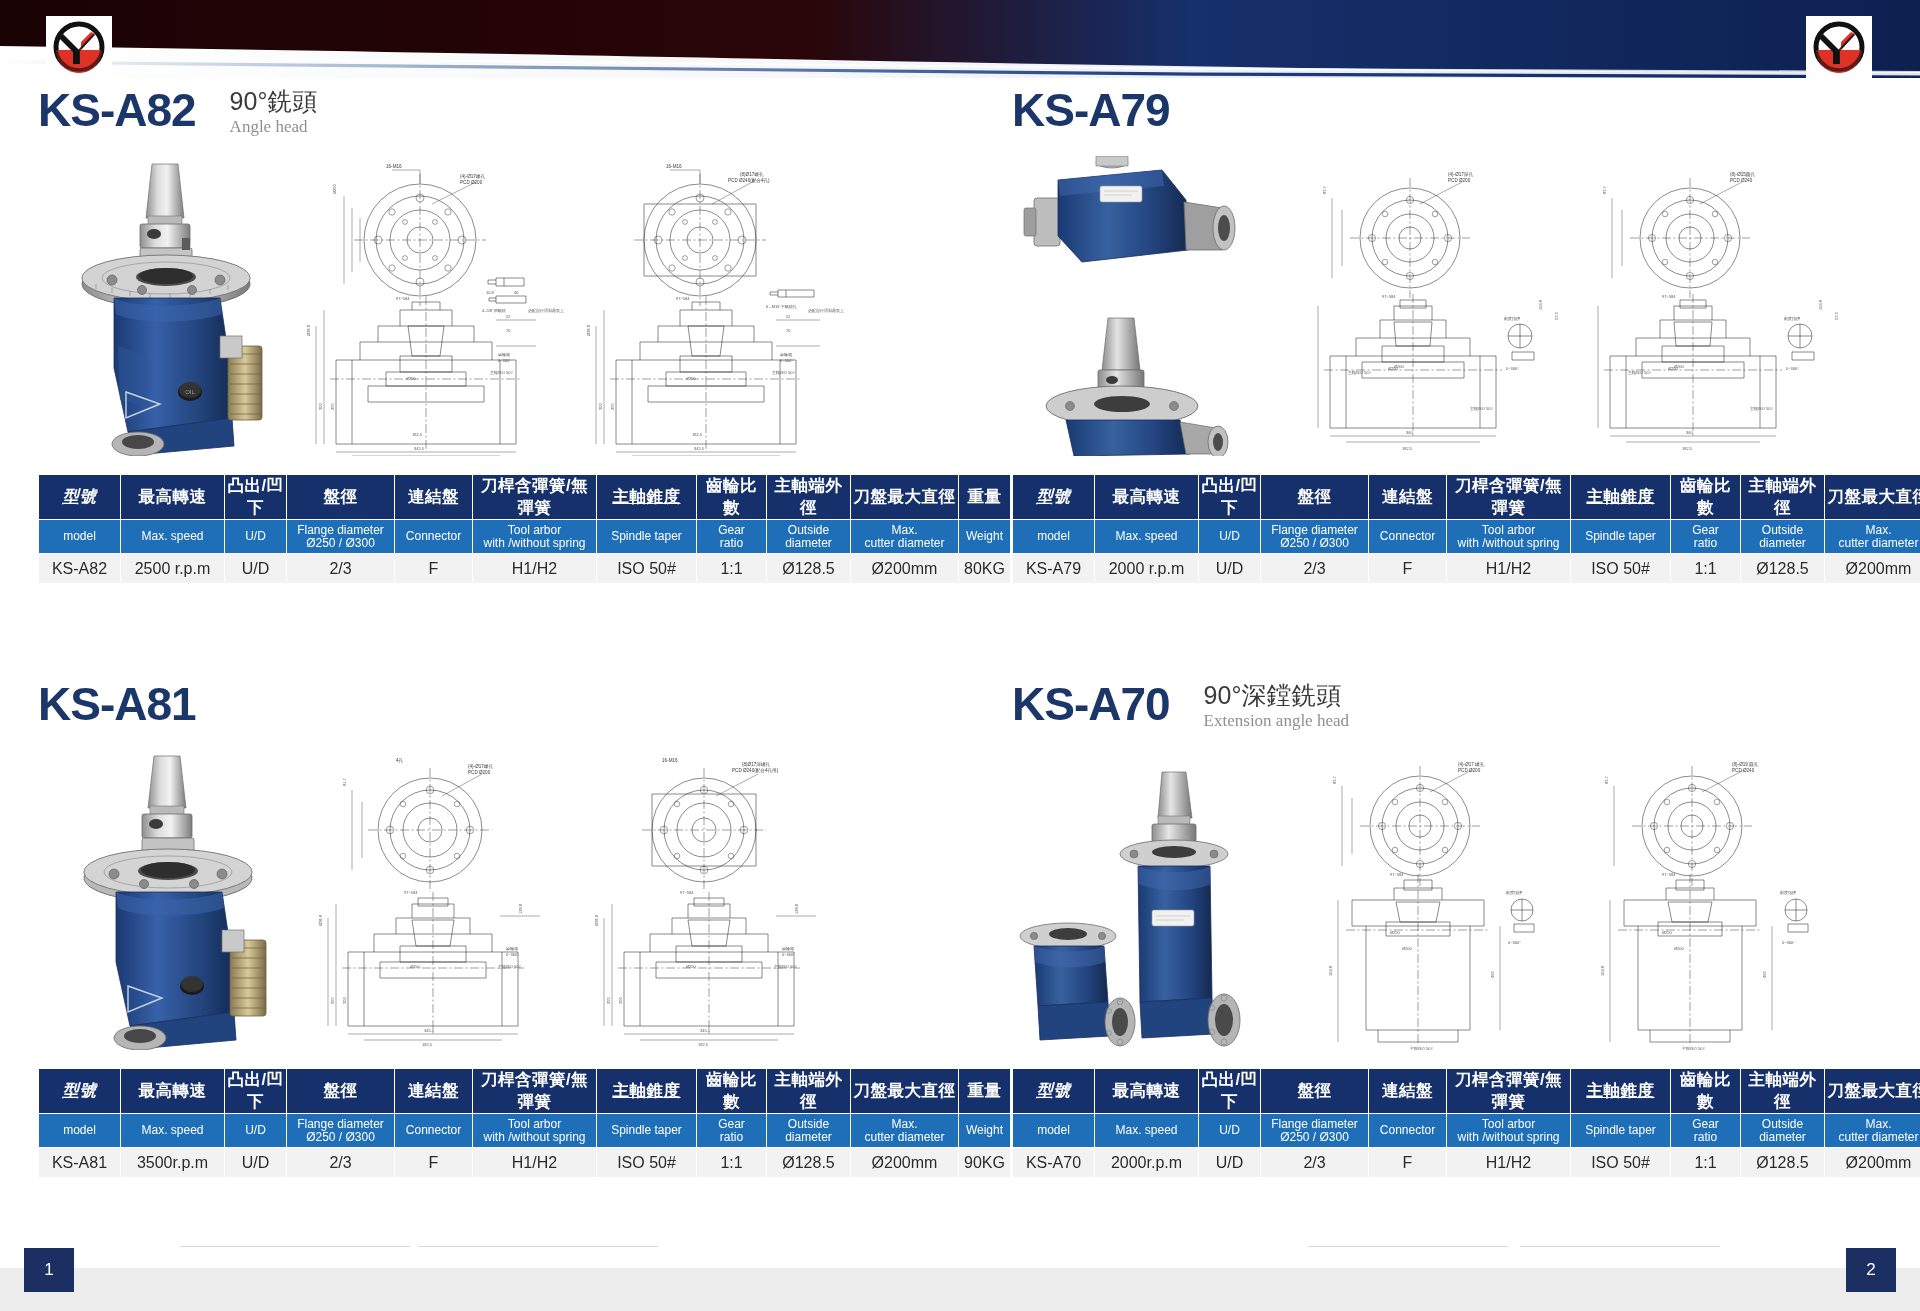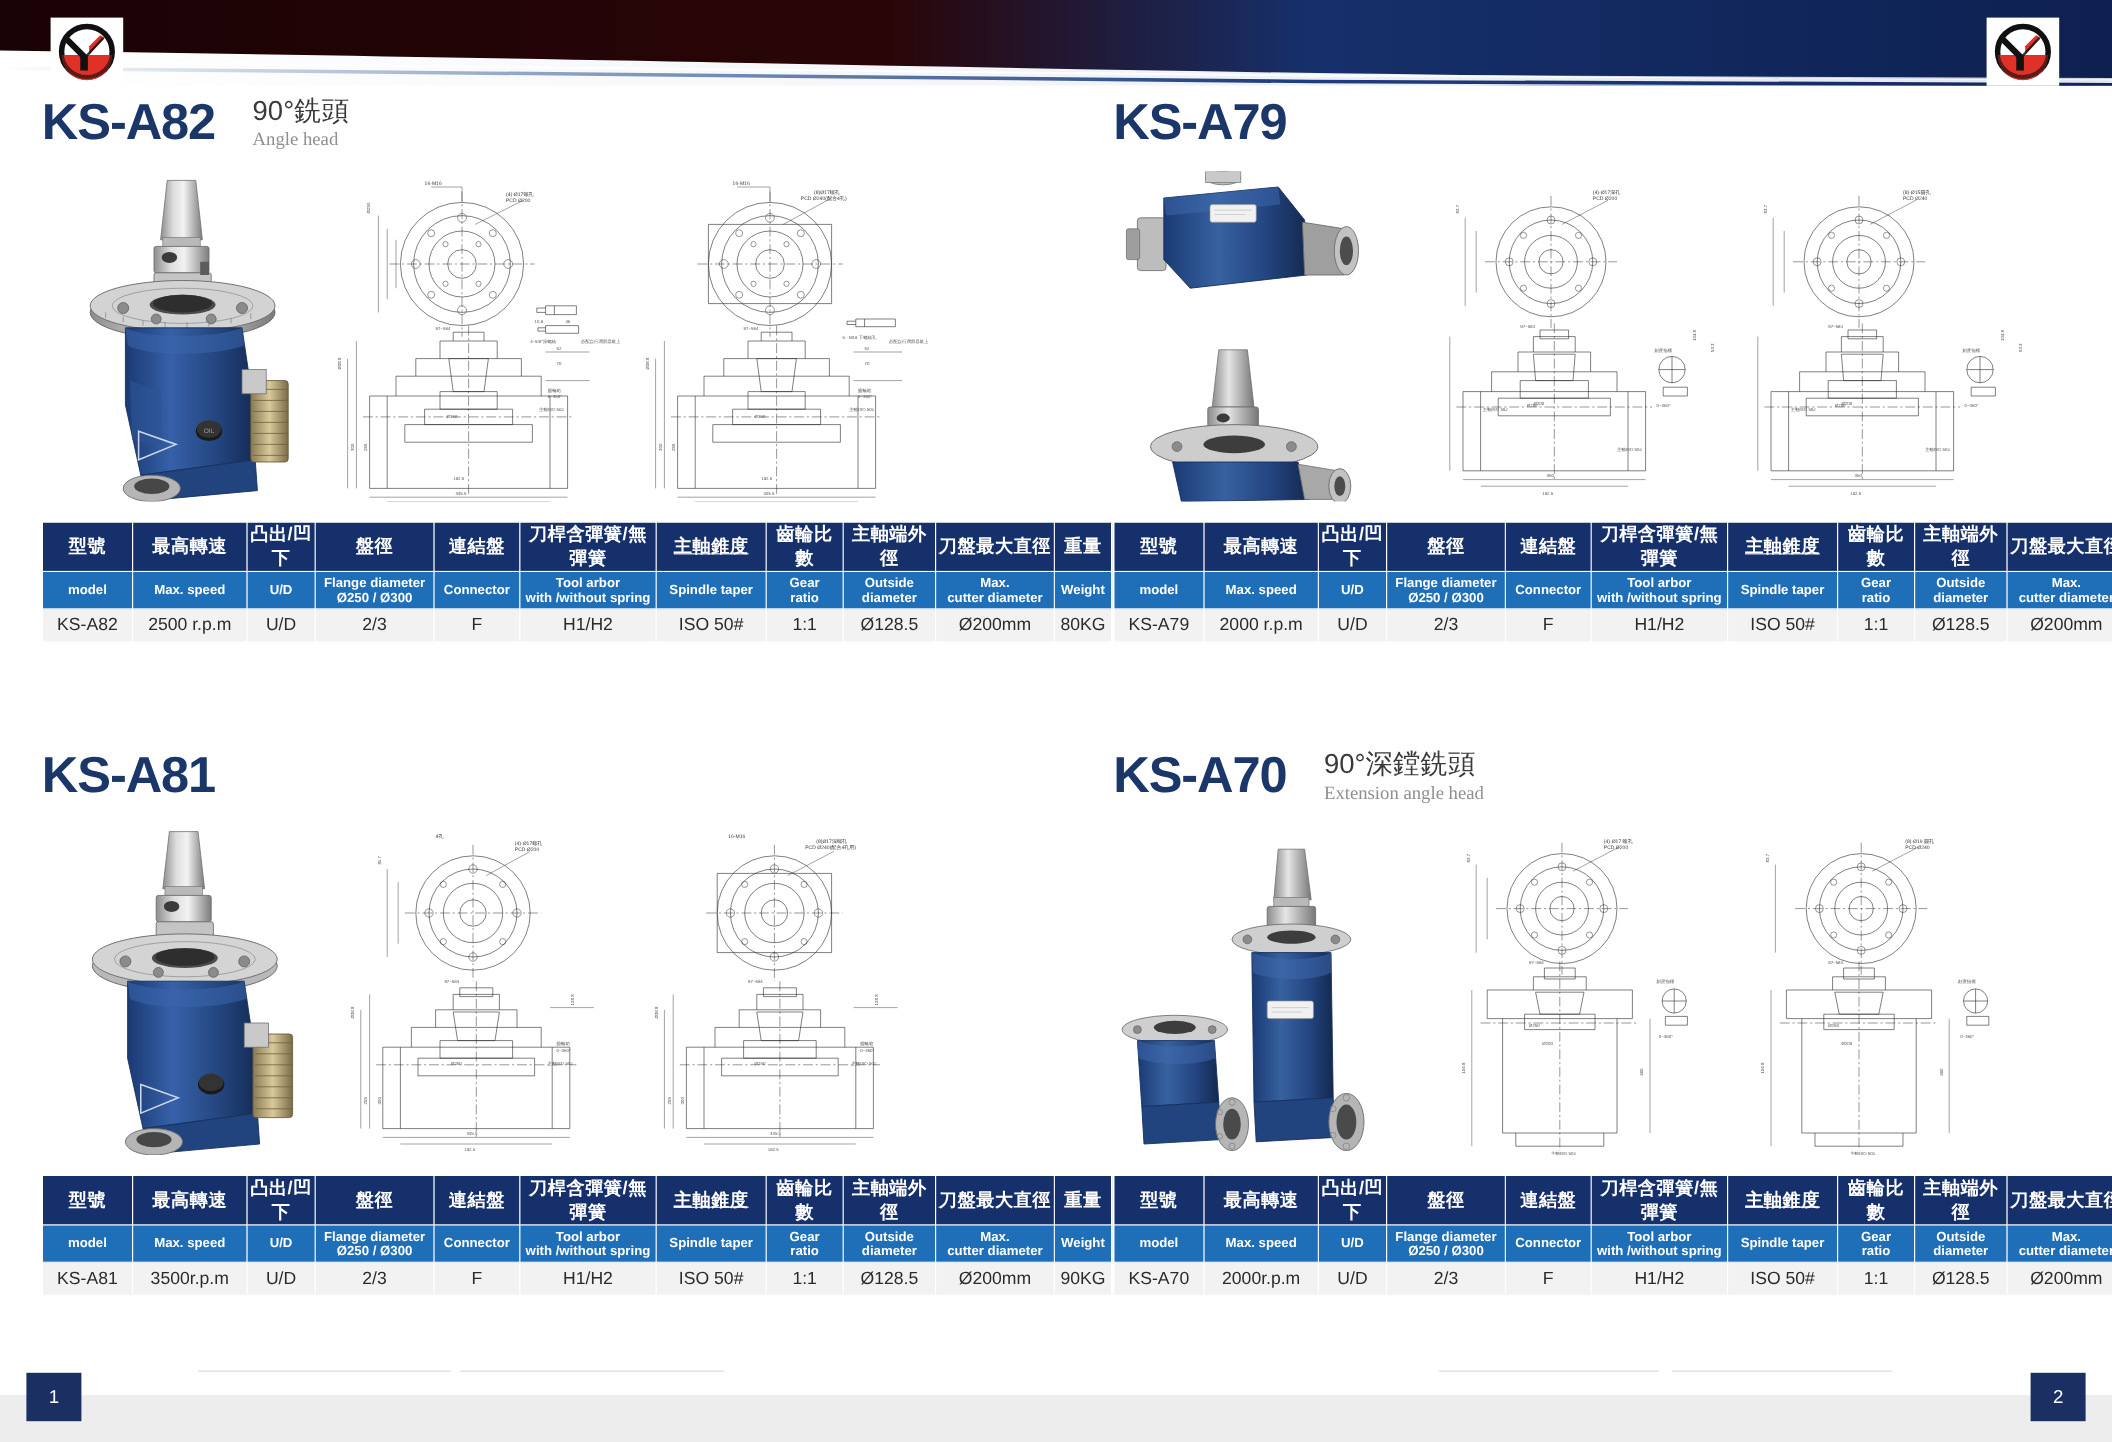--- a/index.html
+++ b/index.html
@@ -54,28 +54,28 @@
     width:872px; border-collapse:collapse; table-layout:fixed;
   }
   table.spec th, table.spec td {
     border:1px solid #ffffff; text-align:center; vertical-align:middle;
   }
   tr.hdr-cn th {
     background:#16306b; color:#ffffff; font-size:16.5px; font-weight:700;
     height:28px; padding:0 1px; letter-spacing:0.5px;
   }
   tr.hdr-en th {
-    background:#1f6fb8; color:#ffffff; font-size:12px; font-weight:700;
+    background:#1f6fb8; color:#ffffff; font-size:12px; font-weight:400;
     height:34px; padding:0 2px; line-height:13px;
   }
   tr.val td {
     background:#f2f2f2; color:#2b2b2b; font-size:16px; height:30px;
     border:1px solid #ffffff; border-top:1px solid #ffffff;
   }
-  .c-model { width:82px; }
+  .c-model { width:82px;font-style:italic; }
   .c-speed { width:104px;margin-left:29px; }
   .c-ud    { width:62px;margin-top:28px; }
   .c-flange{ width:108px; }
   .c-conn  { width:78px; }
   .c-arbor { width:124px; }
   .c-taper { width:100px;text-decoration:underline; }
   .c-gear  { width:70px; }
   .c-out   { width:84px; }
   .c-cut   { width:108px; }
   .c-weight{ width:52px; }

